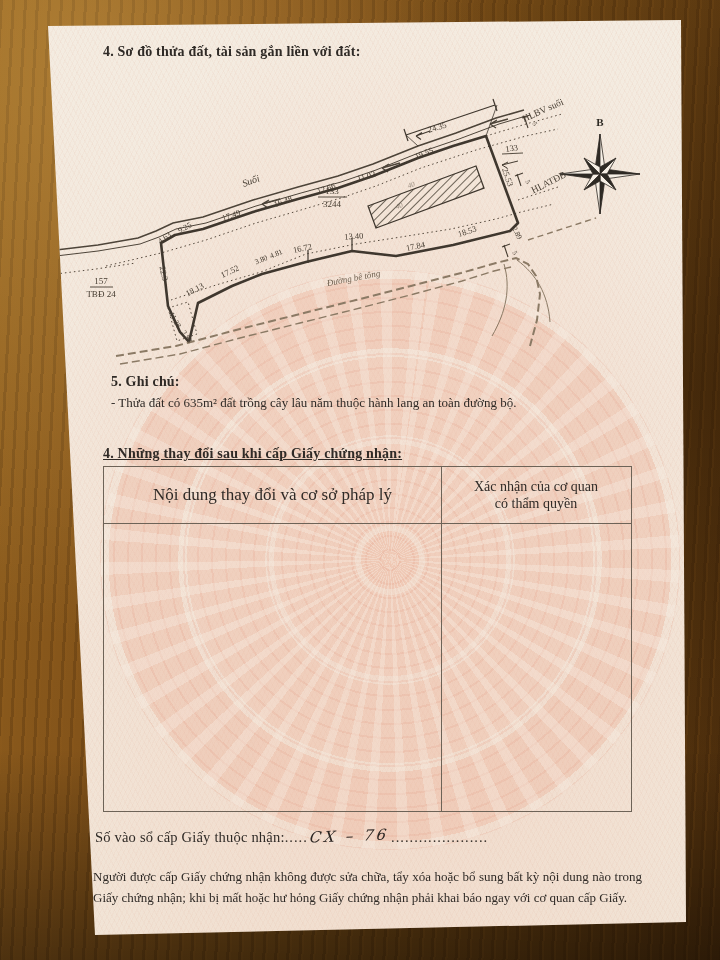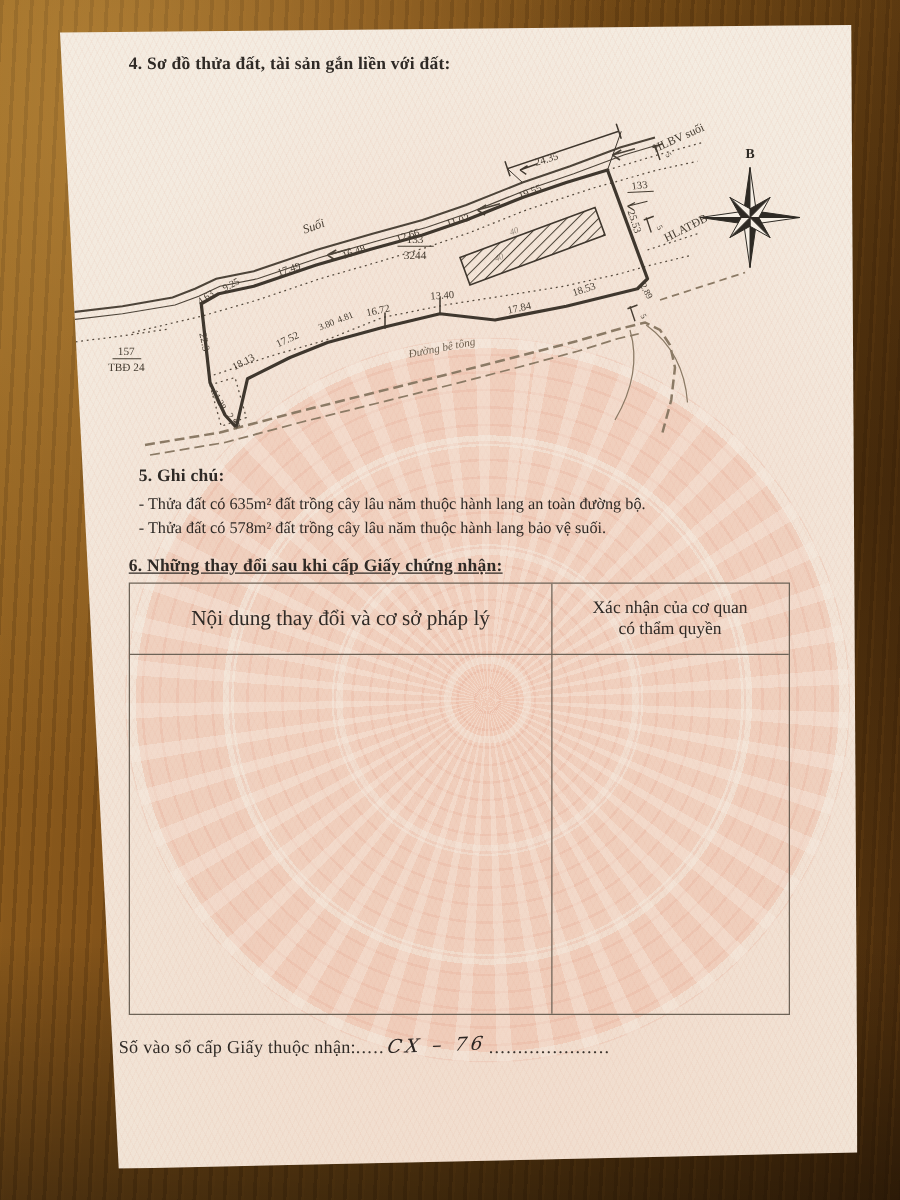--- a/index.html
+++ b/index.html
@@ -204,32 +204,32 @@
             <text x="457" y="166" transform="rotate(60 457 166)" font-size="6.5" class="dlbl ">5</text>
             <text x="356" y="99" transform="rotate(-20 356 99)" font-size="7" class="dlbl lbl-faint">40</text>
             <text x="344" y="120" transform="rotate(-20 344 120)" font-size="7" class="dlbl lbl-faint">40</text>
           </g>
       </svg>
     </div>
 
     <div class="sec5">
       <div class="h-bold">5. Ghi chú:</div>
       <div>- Thửa đất có 635m² đất trồng cây lâu năm thuộc hành lang an toàn đường bộ.</div>
-      <div>- Thửa đất có 578m² đất trồng cây lâu năm thuộc hành lang bảo vệ suối.</div>
-    </div>
-
-    <div class="sec6-title h-bold">6. Những thay đổi sau khi cấp Giấy chứng nhận:</div>
+    </div>
+
+    <div class="sec6-title h-bold">4. Những thay đổi sau khi cấp Giấy chứng nhận:</div>
 
     <div class="gc-table">
       <div class="gc-header">
         <div class="gc-h1">Nội dung thay đổi và cơ sở pháp lý</div>
         <div class="gc-h2">Xác nhận của cơ quan có thẩm quyền</div>
       </div>
       <div class="gc-col-divider"></div>
     </div>
 
     <div class="register">
       <span>Số vào sổ cấp Giấy thuộc nhận:</span><span class="dots">.....</span><span class="handwritten">CX – 76</span><span class="dots">.....................</span>
     </div>
 
+    <div class="footer-note">Người được cấp Giấy chứng nhận không được sửa chữa, tẩy xóa hoặc bổ sung bất kỳ nội dung nào trong Giấy chứng nhận; khi bị mất hoặc hư hỏng Giấy chứng nhận phải khai báo ngay với cơ quan cấp Giấy.</div>
 
   </div>
 </div>
 
 </body></html>

